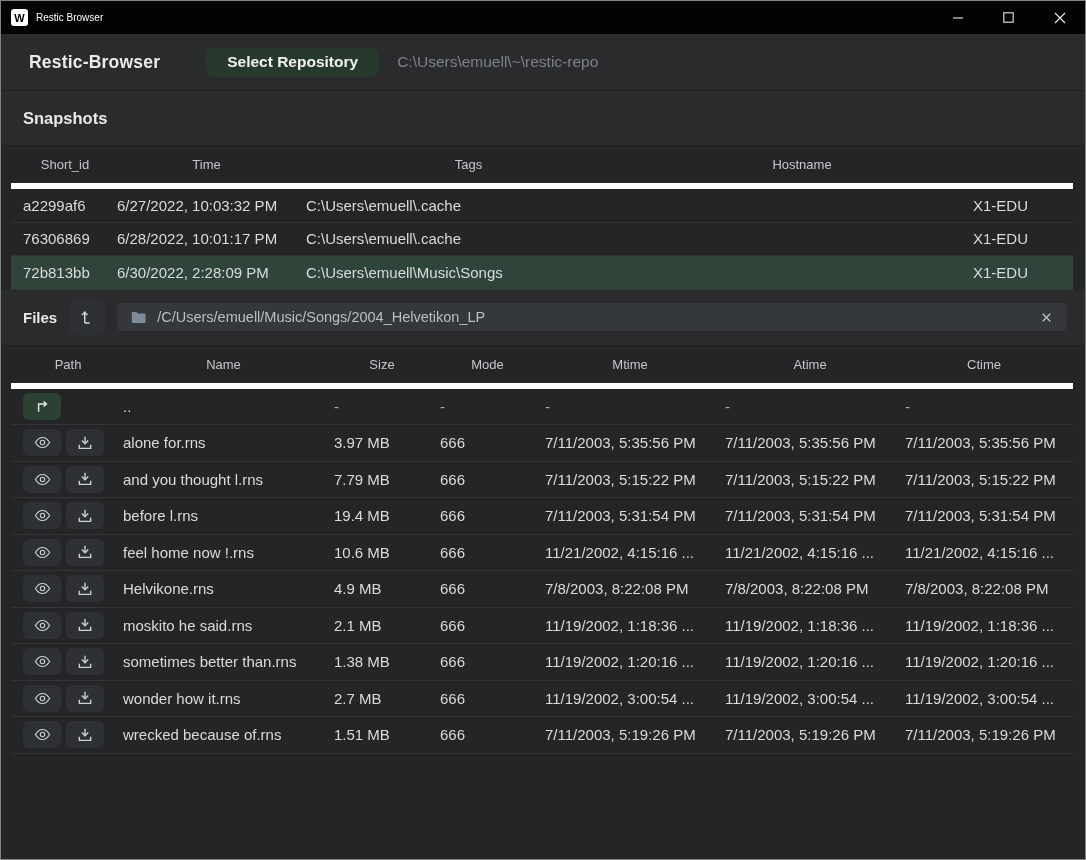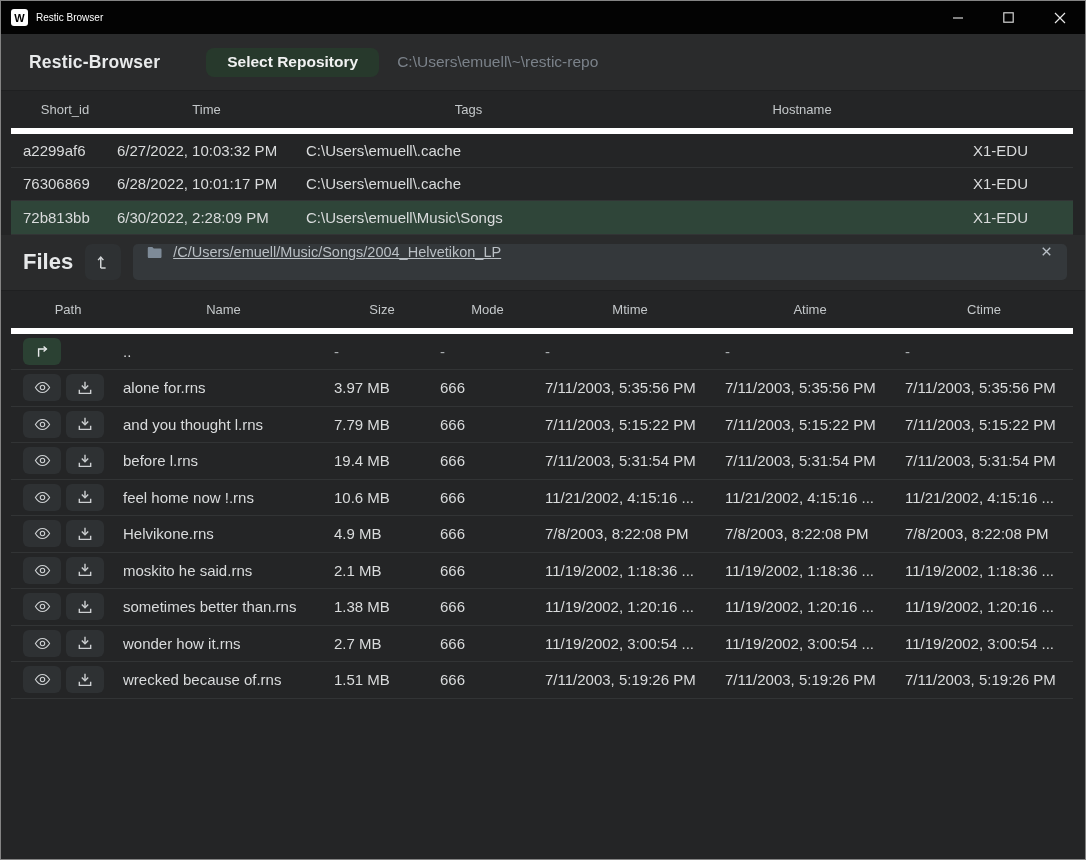--- a/index.html
+++ b/index.html
@@ -41,25 +41,25 @@
                   padding-left:12px; border-bottom:6px solid #ffffff; flex-shrink:0;text-align:center; }
   .row { margin:0 12px 0 10px; padding-left:12px; font-size:15px; border-bottom:1px solid #323435; }
   .snap-row { height:33.5px; }
   .snap-row.selected { background:#2f4539; }
   .file-row { height:36.5px; }
   .cell { overflow:hidden; white-space:nowrap; padding-right:10px; }
   .dim { color:#a9adb0; }
   
   .files-bar { height:56px; background:#2a2b2c; display:flex; align-items:center;
                padding:0 18px 0 22px; gap:12px; flex-shrink:0; border-bottom:1px solid #1f2021; }
-  .files-title { font-size:22px; font-weight:bold; color:#e6e8e9; }
+  .files-title { font-size:15px; font-weight:bold; color:#e6e8e9; }
   .icon-btn { width:36px; height:36px; background:#2e3133; border-radius:7px; border:none;
               display:flex; align-items:center; justify-content:center; cursor:default; }
-  .breadcrumb { flex:1; height:36px; background:#34383b; border-radius:5px; display:flex;
-                align-items:flex-start; padding:0 13px; gap:10px; font-size:14.5px; color:#b9bfc4;text-decoration:underline; }
+  .breadcrumb { flex:1; height:28px; background:#34383b; border-radius:5px; display:flex;
+                align-items:center; padding:0 13px; gap:10px; font-size:14.5px; color:#b9bfc4; }
   .breadcrumb .clear { margin-left:auto; display:flex; cursor:default; }
   
   .btn-cell { display:flex; gap:5px; }
   .mini-btn { width:38px; height:27px; background:#2e3133; border-radius:6px; border:none;
               display:flex; align-items:center; justify-content:center; cursor:default; padding:0; }
   .mini-btn.green { background:#2b4133; }
   .filler { flex:1; background:#242526; }
 </style>
 </head>
 <body>
@@ -87,20 +87,23 @@
       </div>
     </div>
   </div>
 
   <div class="header">
     <span class="app-title">Restic-Browser</span>
     <button class="btn-green">Select Repository</button>
     <span class="repo-path">C:\Users\emuell\~\restic-repo</span>
   </div>
 
+  <div class="section-title">
+    <span>Snapshots</span>
+  </div>
 
   <div class="table-header grid-snap">
     <span class="cell">Short_id</span>
     <span class="cell">Time</span>
     <span class="cell">Tags</span>
     <span class="cell">Hostname</span>
   </div>
   <div id="snap-rows">
       <div class="row snap-row grid-snap">
         <span class="cell">a2299af6</span>

